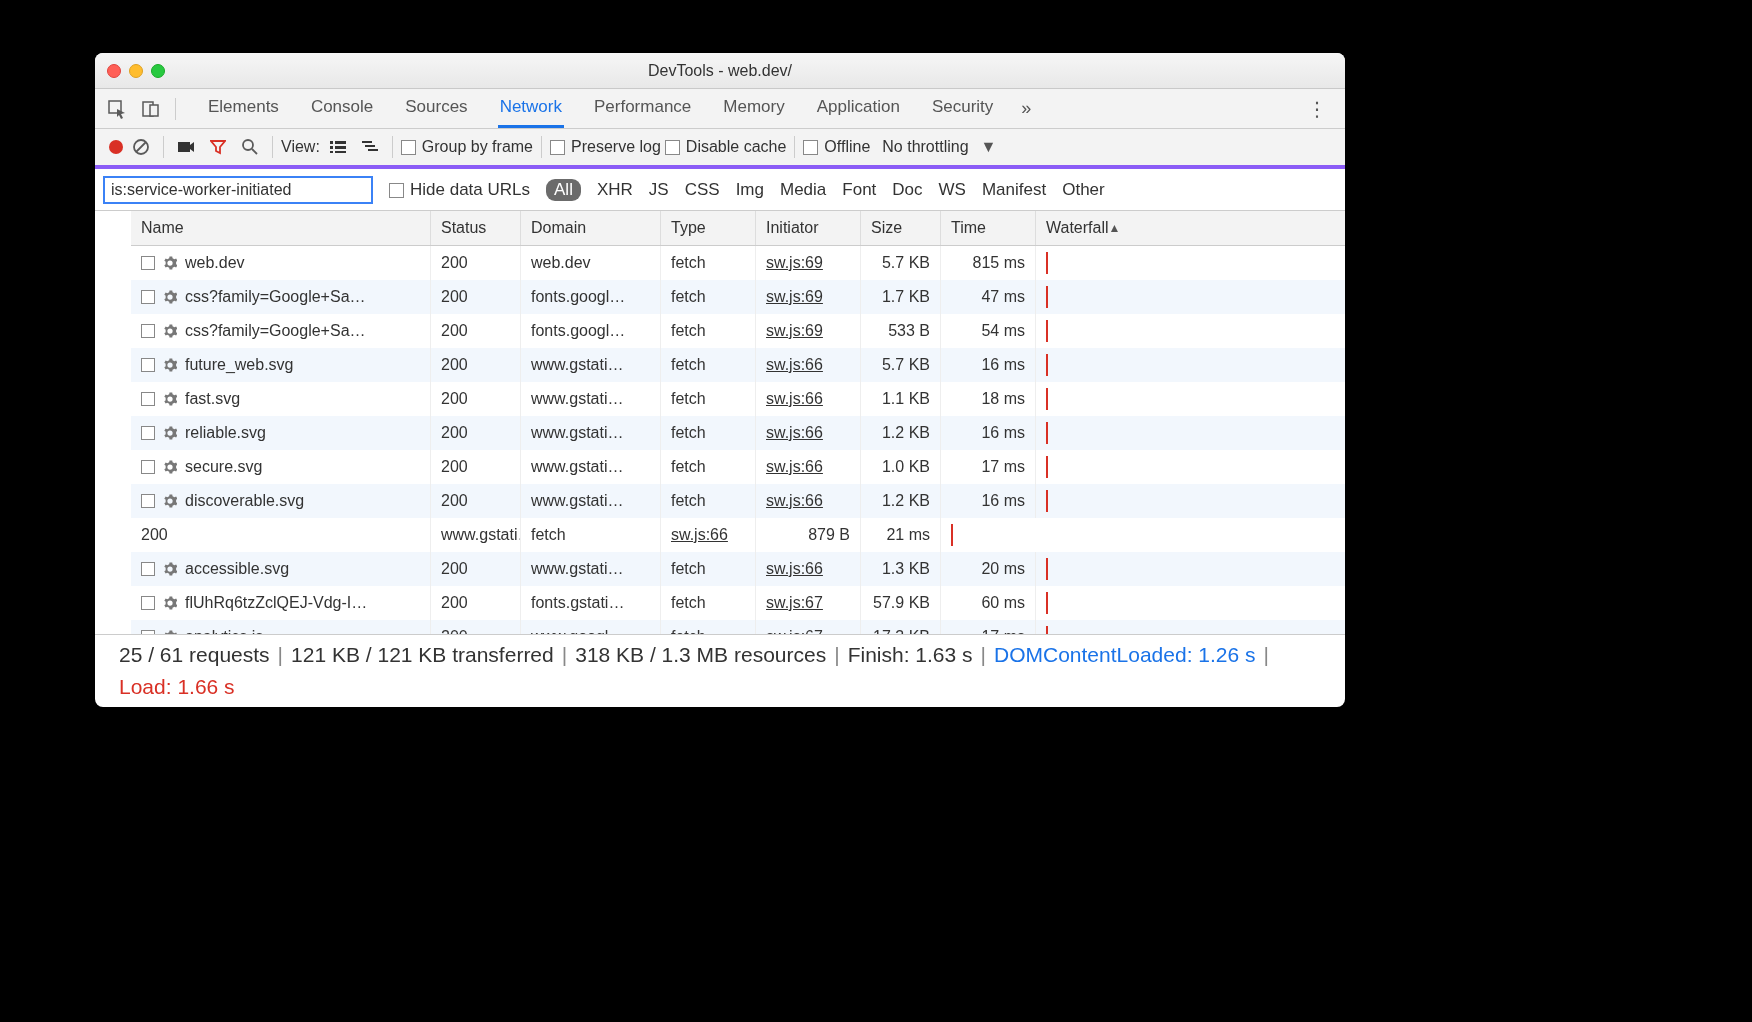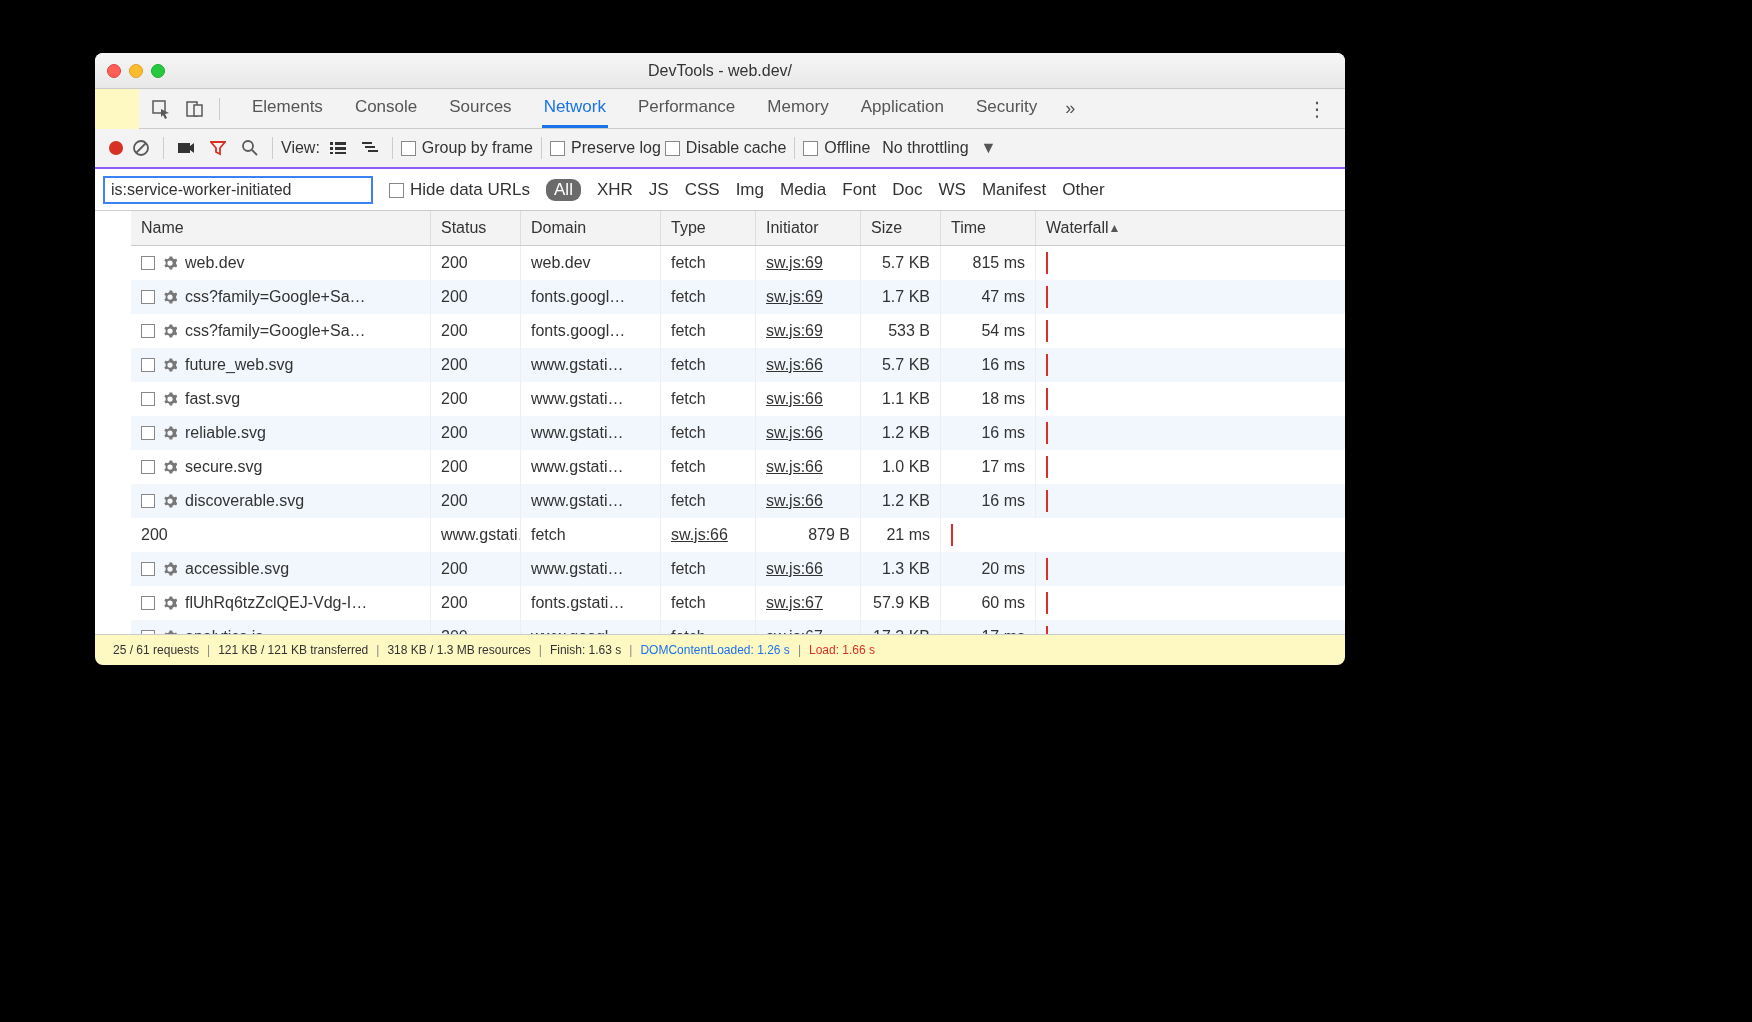--- a/index.html
+++ b/index.html
@@ -10,21 +10,21 @@
     color: #333;
     width: 1752px;
     height: 1022px;
     overflow: hidden;
   }
   .window {
     position: absolute;
     left: 95px;
     top: 53px;
     width: 1250px;
-    background: #fef9c3;
+    background: #ffffff;
     border-radius: 8px;
     box-shadow: 0 20px 60px rgba(0,0,0,0.5);
     overflow: hidden;
   }
   .titlebar {
     height: 36px;
     background: linear-gradient(#f6f6f6,#e8e8e8);
     border-bottom: 1px solid #c9c9c9;
     display: flex;
     align-items: center;
@@ -37,33 +37,33 @@
   .tl.yellow{background:#ffbd2e;border:1px solid #dea123;}
   .tl.green{background:#28c940;border:1px solid #1aab29;}
   .title {
     position:absolute; left:0; right:0; text-align:center;
     font-size:16px; color:#333; font-weight:400;
   }
   .tabbar {
     height: 40px;
     background: #f3f3f3;
     border-bottom: 1px solid #ccc;
-    display:flex; align-items:center; padding:0 8px; gap:6px;margin-left:44px;
+    display:flex; align-items:center; padding:0 8px; gap:6px;
   }
   .icon-btn {
     width:28px; height:28px; display:flex; align-items:center; justify-content:center;
     color:#5a5a5a; cursor:pointer;
   }
   .tabs { display:flex; gap:28px; margin-left:20px; font-size:17px; color:#555;}
   .tab { padding:8px 2px; cursor:pointer; }
   .tab.active { color:#1a73e8; border-bottom:3px solid #1a73e8; }
   .more-tabs { margin-left:20px; color:#555; font-size:18px;}
   .dots-menu { margin-left:auto; font-size:20px; color:#555; padding:0 10px; cursor:pointer;}
   .toolbar1 {
-    height:40px; background:#f3f3f3; border-bottom:2px solid #8b5cf6;
+    height:40px; background:#f3f3f3; border-bottom:4px solid #8b5cf6;
     display:flex; align-items:center; padding:0 14px; gap:4px; font-size:16px; color:#333;
   }
   .rec { width:14px;height:14px;border-radius:50%;background:#d93025; }
   .sep { width:1px; height:22px; background:#ccc; margin:0 4px;}
   .cb { width:15px;height:15px;border:1px solid #888; background:#fff; display:inline-block; vertical-align:middle; margin-right:6px;}
   .toolbar1 .label { display:flex; align-items:center; }
   .no-throttle { margin-left:8px;}
   .chev { margin-left:8px; color:#555;}
   .funnel { color:#d93025; }
   .toolbar2 {
@@ -112,21 +112,21 @@
   .name-cell { display:flex; align-items:center; gap:8px; }
   .sq { width:14px;height:14px;border:1px solid #888;background:#fff;flex-shrink:0;}
   .gear { width:14px;height:14px; color:#777; flex-shrink:0;}
   .initiator a { color:#333; text-decoration:underline; cursor:pointer;}
   .waterfall { position:relative; height:100%; }
   .vline { position:absolute; top:0; bottom:0; width:2px; }
   .vline.blue{ background:#3b82f6; left:39%; }
   .vline.red{ background:#d93025; left:52%; }
   .bar { position:absolute; top:8px; height:16px; border-radius:1px; }
   .statusbar {
-    border-top:1px solid #ccc; padding:8px 18px; font-size:12px; color:#333;
+    border-top:1px solid #ccc; padding:8px 24px; font-size:21px; color:#333;
     display:flex; gap:8px; align-items:center; flex-wrap:wrap;
   }
   .statusbar .pipe{color:#888;}
   .dcl{color:#1a73e8;}
   .load{color:#d93025;}
   
   svg { display:block; }
 </style>
 </head>
 <body>

